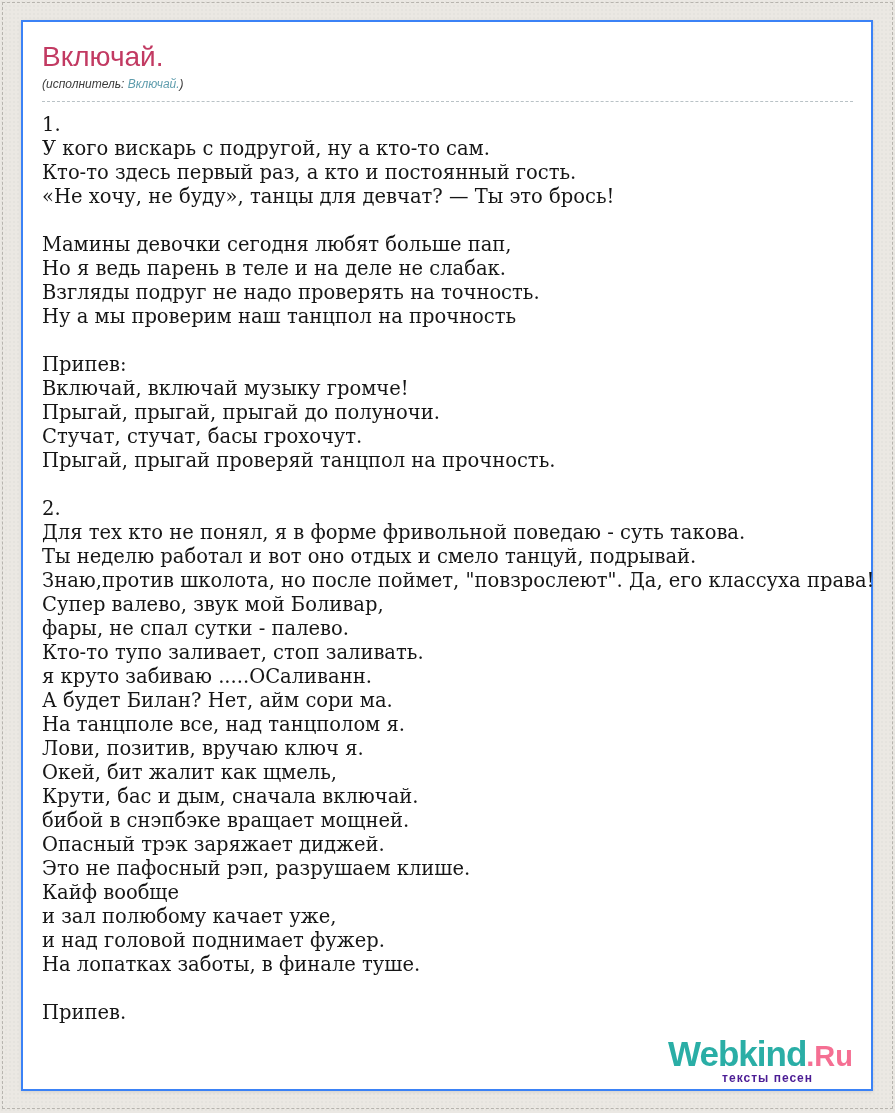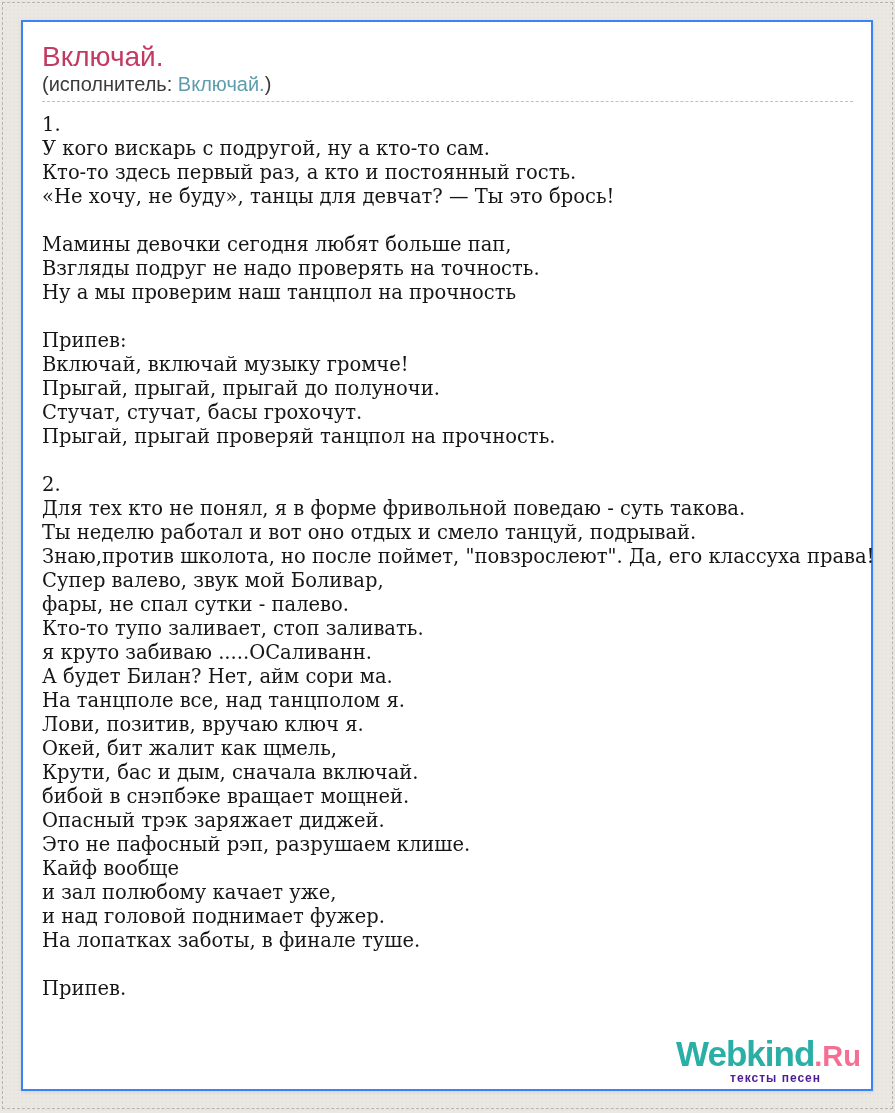--- a/index.html
+++ b/index.html
@@ -37,43 +37,44 @@
     padding-bottom: 7px;
   }
   .song-title {
     margin: 2px 0 3px 0;
     font-size: 28px;
     font-weight: normal;
     line-height: 30px;
     color: #c23a62;
   }
   .artist-line {
-    font-size: 20px;
+    font-size: 12px;
     line-height: 19px;
     color: #3b3b3b;
+    font-style: italic;
   }
   .artist-link {
     color: #5f9dad;
     text-decoration: none;
     cursor: pointer;
   }
   .lyrics {
     margin-top: 11px;
     font-family: "DejaVu Serif", serif;
     font-size: 19.5px;
     line-height: 24px;
     color: #161616;
   }
   .lyrics-line {
     min-height: 24px;
     white-space: nowrap;
   }
   .logo {
     position: absolute;
-    right: 10px;
+    right: 18px;
     bottom: 4px;
     background: #ffffff;
     text-align: right;
     padding-left: 12px;
     cursor: pointer;
   }
   .brand {
     font-weight: bold;
     line-height: 34px;
     white-space: nowrap;
@@ -108,20 +109,21 @@
     <div class="artist-line"><span>(исполнитель: </span><a class="artist-link">Включай.</a><span>)</span></div>
   </div>
 
   <div class="lyrics">
       <div class="lyrics-line">1.</div>
       <div class="lyrics-line">У кого вискарь с подругой, ну а кто-то сам.</div>
       <div class="lyrics-line">Кто-то здесь первый раз, а кто и постоянный гость.</div>
       <div class="lyrics-line">«Не хочу, не буду», танцы для девчат? — Ты это брось!</div>
       <div class="lyrics-line"></div>
       <div class="lyrics-line">Мамины девочки сегодня любят больше пап,</div>
+      <div class="lyrics-line">Но я ведь парень в теле и на деле не слабак.</div>
       <div class="lyrics-line">Взгляды подруг не надо проверять на точность.</div>
       <div class="lyrics-line">Ну а мы проверим наш танцпол на прочность</div>
       <div class="lyrics-line"></div>
       <div class="lyrics-line">Припев:</div>
       <div class="lyrics-line">Включай, включай музыку громче!</div>
       <div class="lyrics-line">Прыгай, прыгай, прыгай до полуночи.</div>
       <div class="lyrics-line">Стучат, стучат, басы грохочут.</div>
       <div class="lyrics-line">Прыгай, прыгай проверяй танцпол на прочность.</div>
       <div class="lyrics-line"></div>
       <div class="lyrics-line">2.</div>

